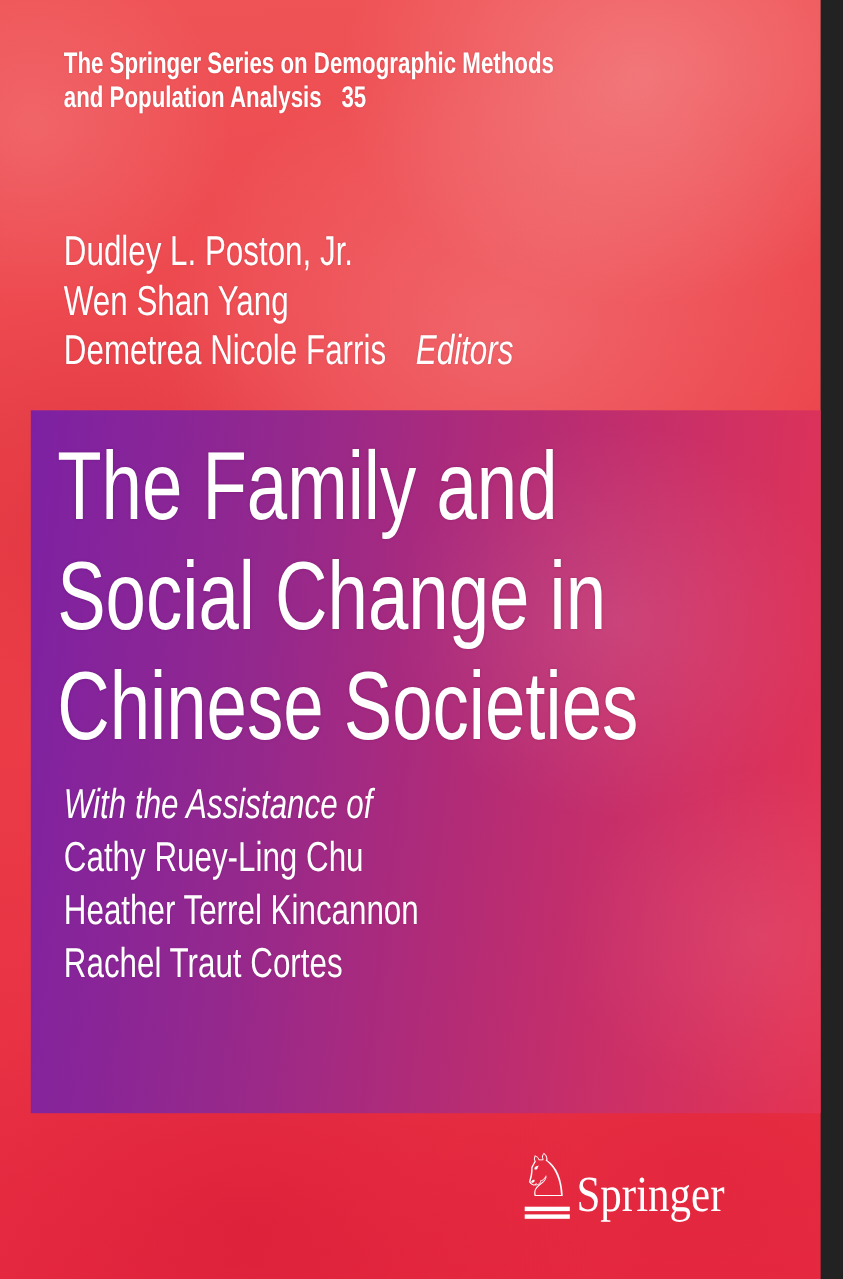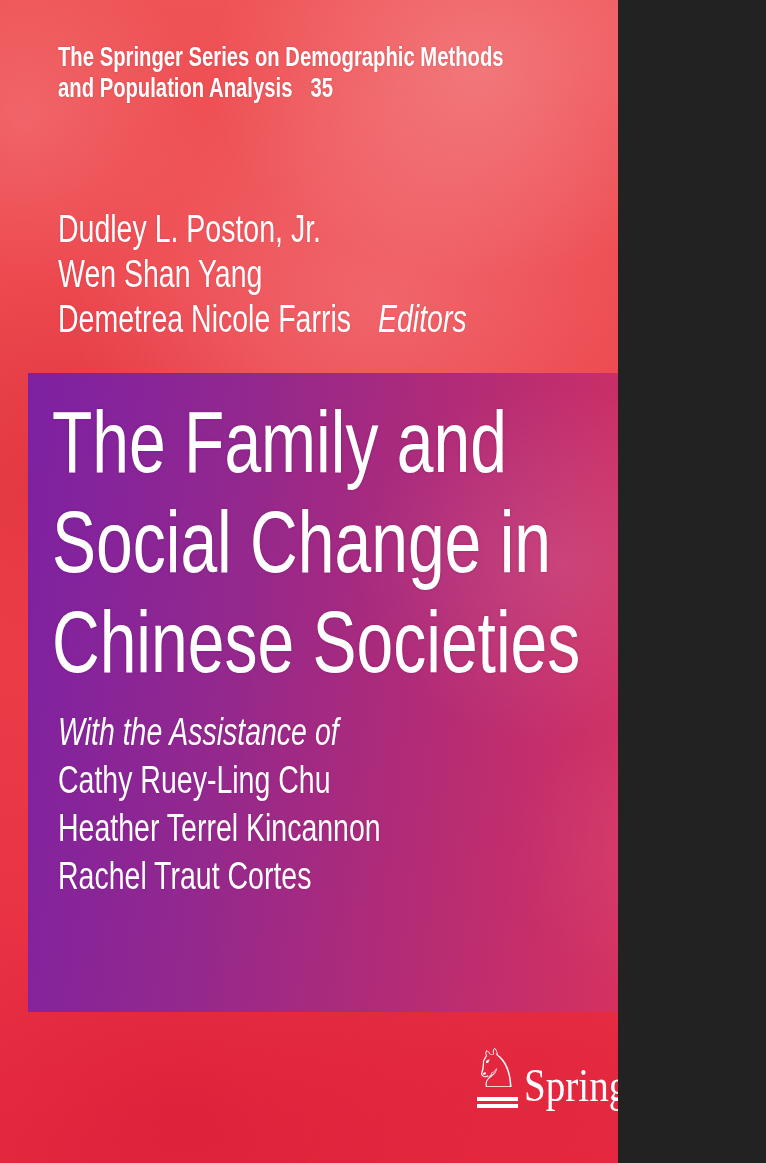--- a/index.html
+++ b/index.html
@@ -1,18 +1,18 @@
 <!DOCTYPE html>
 <html><head>
 <meta charset="utf-8">
 <style>
   html,body{margin:0;padding:0;background:#222;}
   .cover{
     position:relative;
-    width:618px;height:1163px;
+    width:746px;height:1163px;
     overflow:hidden;
     font-family:"Liberation Sans","DejaVu Sans",sans-serif;
     color:#ffffff;
     background:
       radial-gradient(ellipse 420px 320px at 78% 6%, rgba(255,255,255,0.22), rgba(255,255,255,0) 65%),
       radial-gradient(ellipse 520px 420px at 62% 26%, rgba(255,235,235,0.18), rgba(255,255,255,0) 60%),
       radial-gradient(ellipse 300px 280px at 4% 10%, rgba(255,255,255,0.12), rgba(255,255,255,0) 60%),
       radial-gradient(ellipse 360px 300px at 12% 40%, rgba(196,22,44,0.25), rgba(196,22,44,0) 65%),
       radial-gradient(ellipse 500px 360px at 30% 96%, rgba(205,14,46,0.35), rgba(205,14,46,0) 65%),
       radial-gradient(ellipse 420px 300px at 85% 92%, rgba(210,20,50,0.25), rgba(210,20,50,0) 65%),

